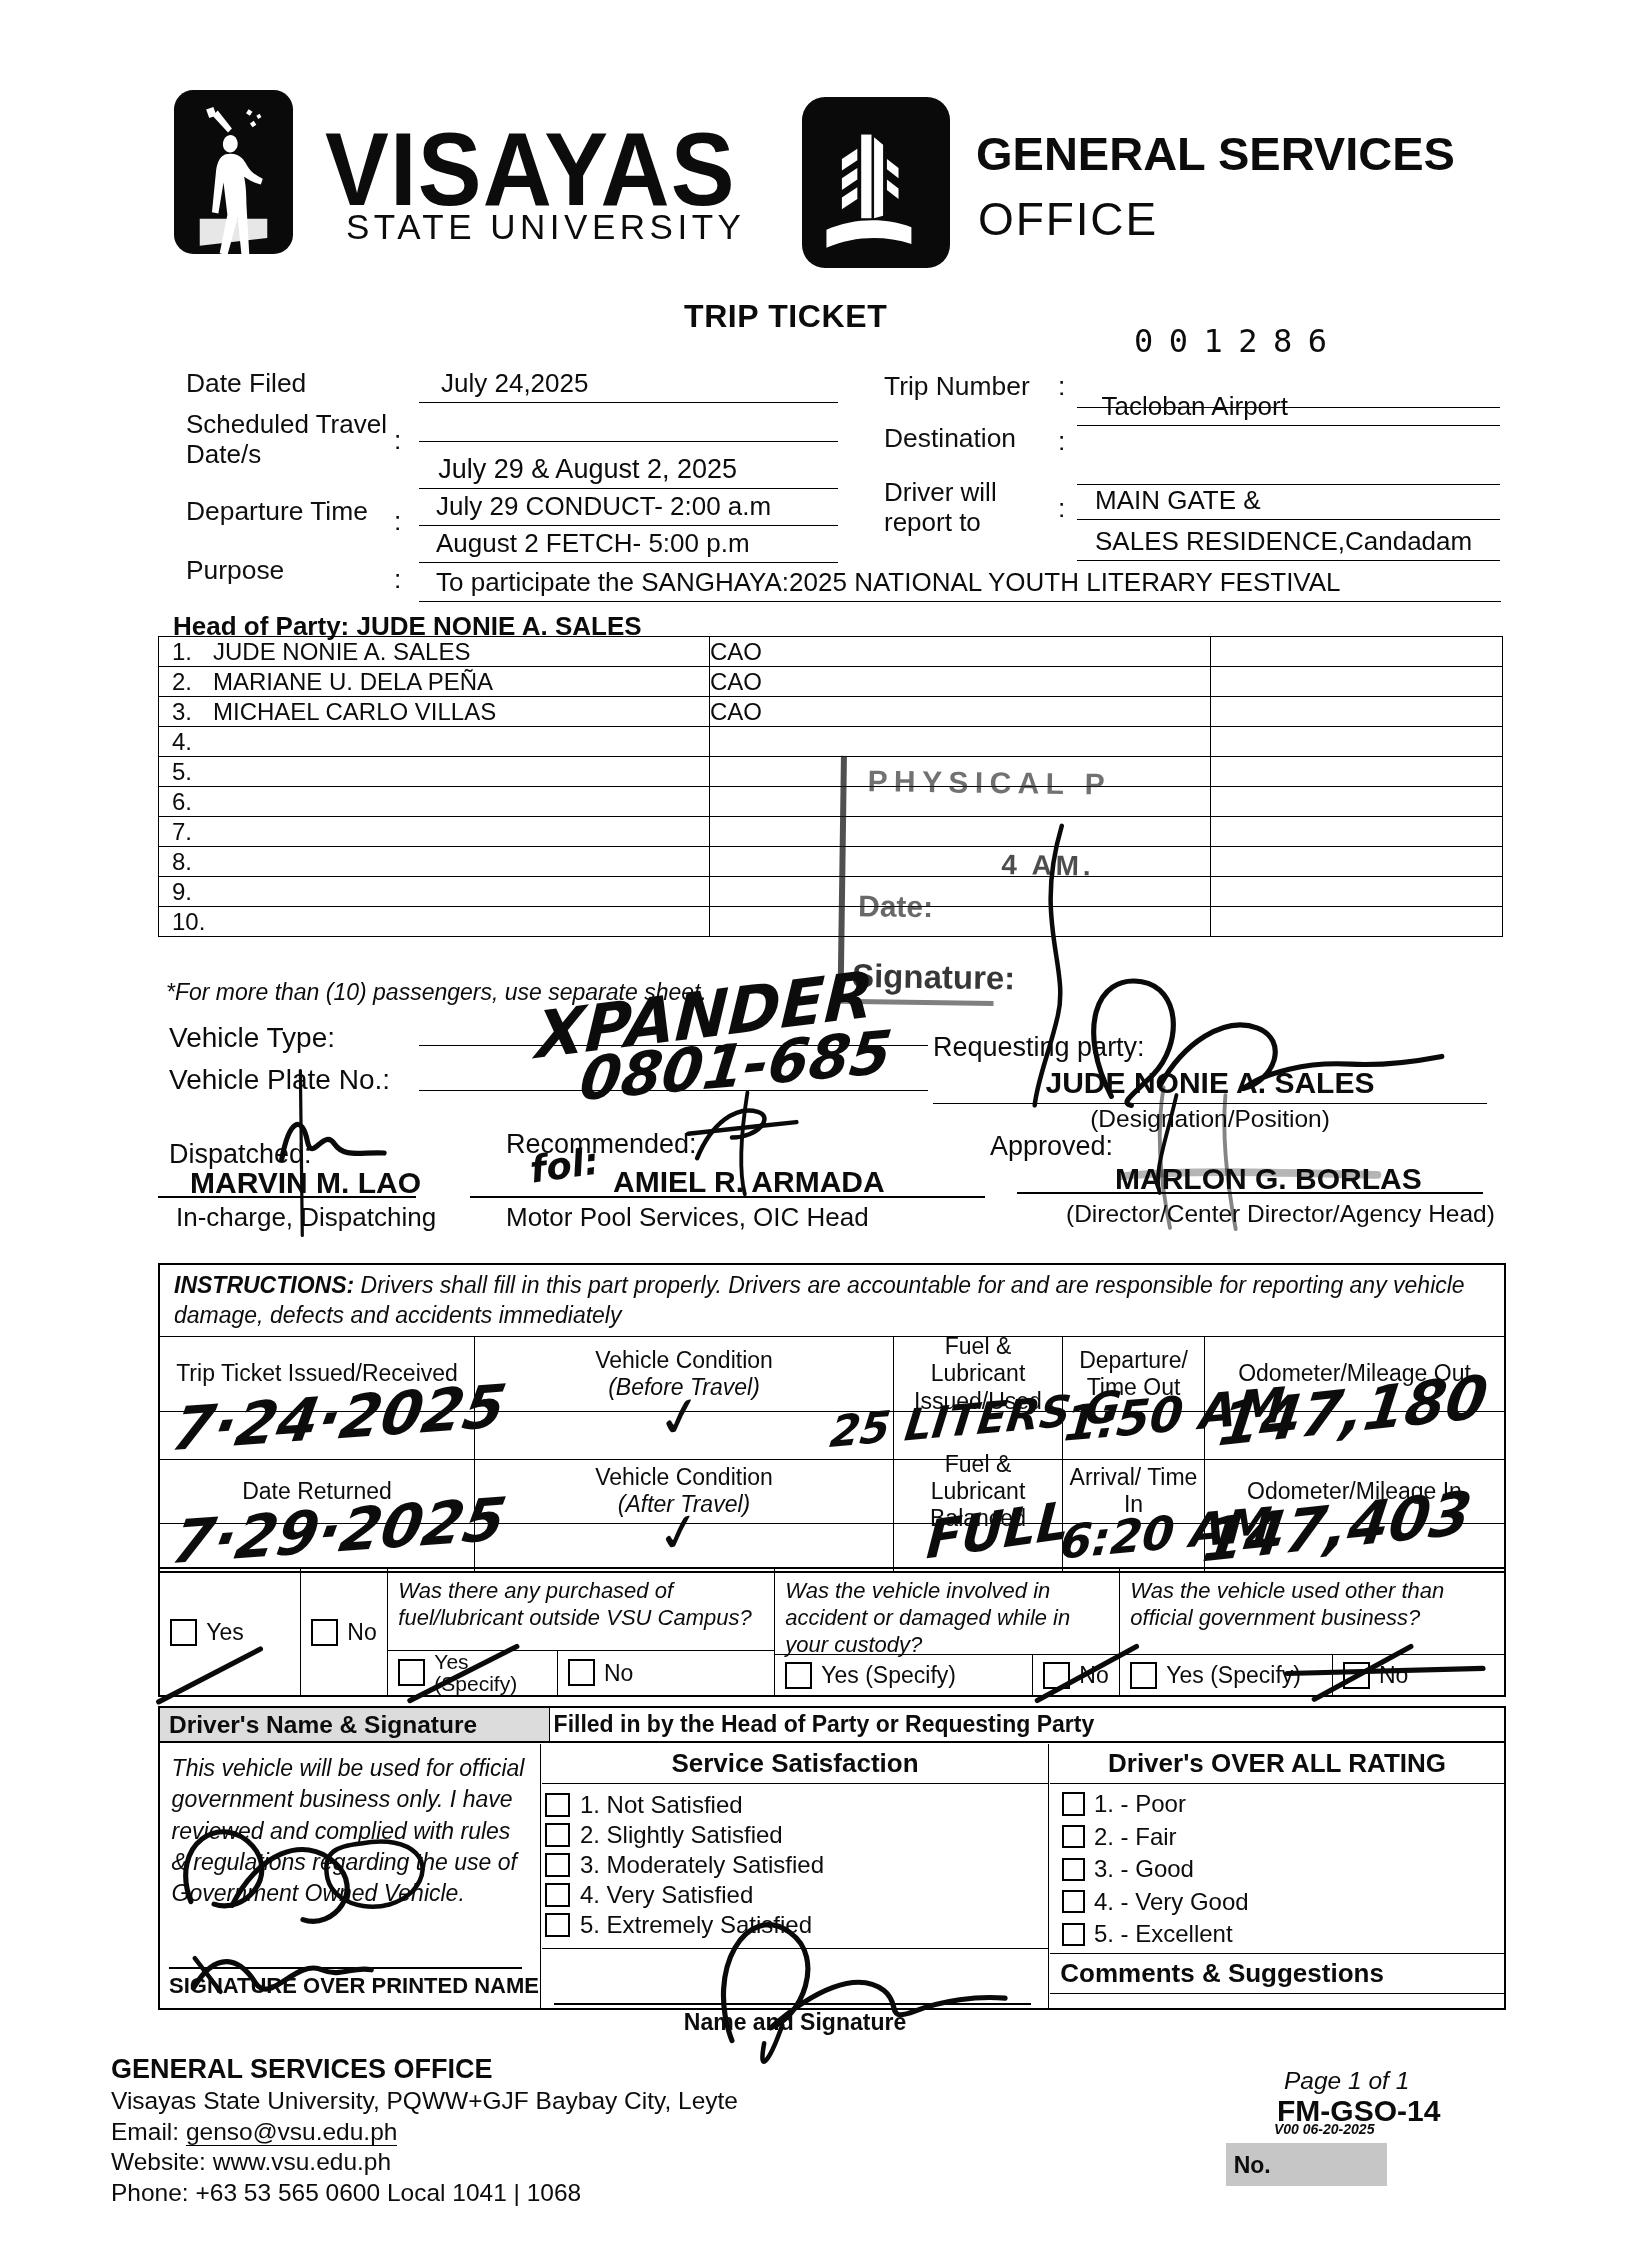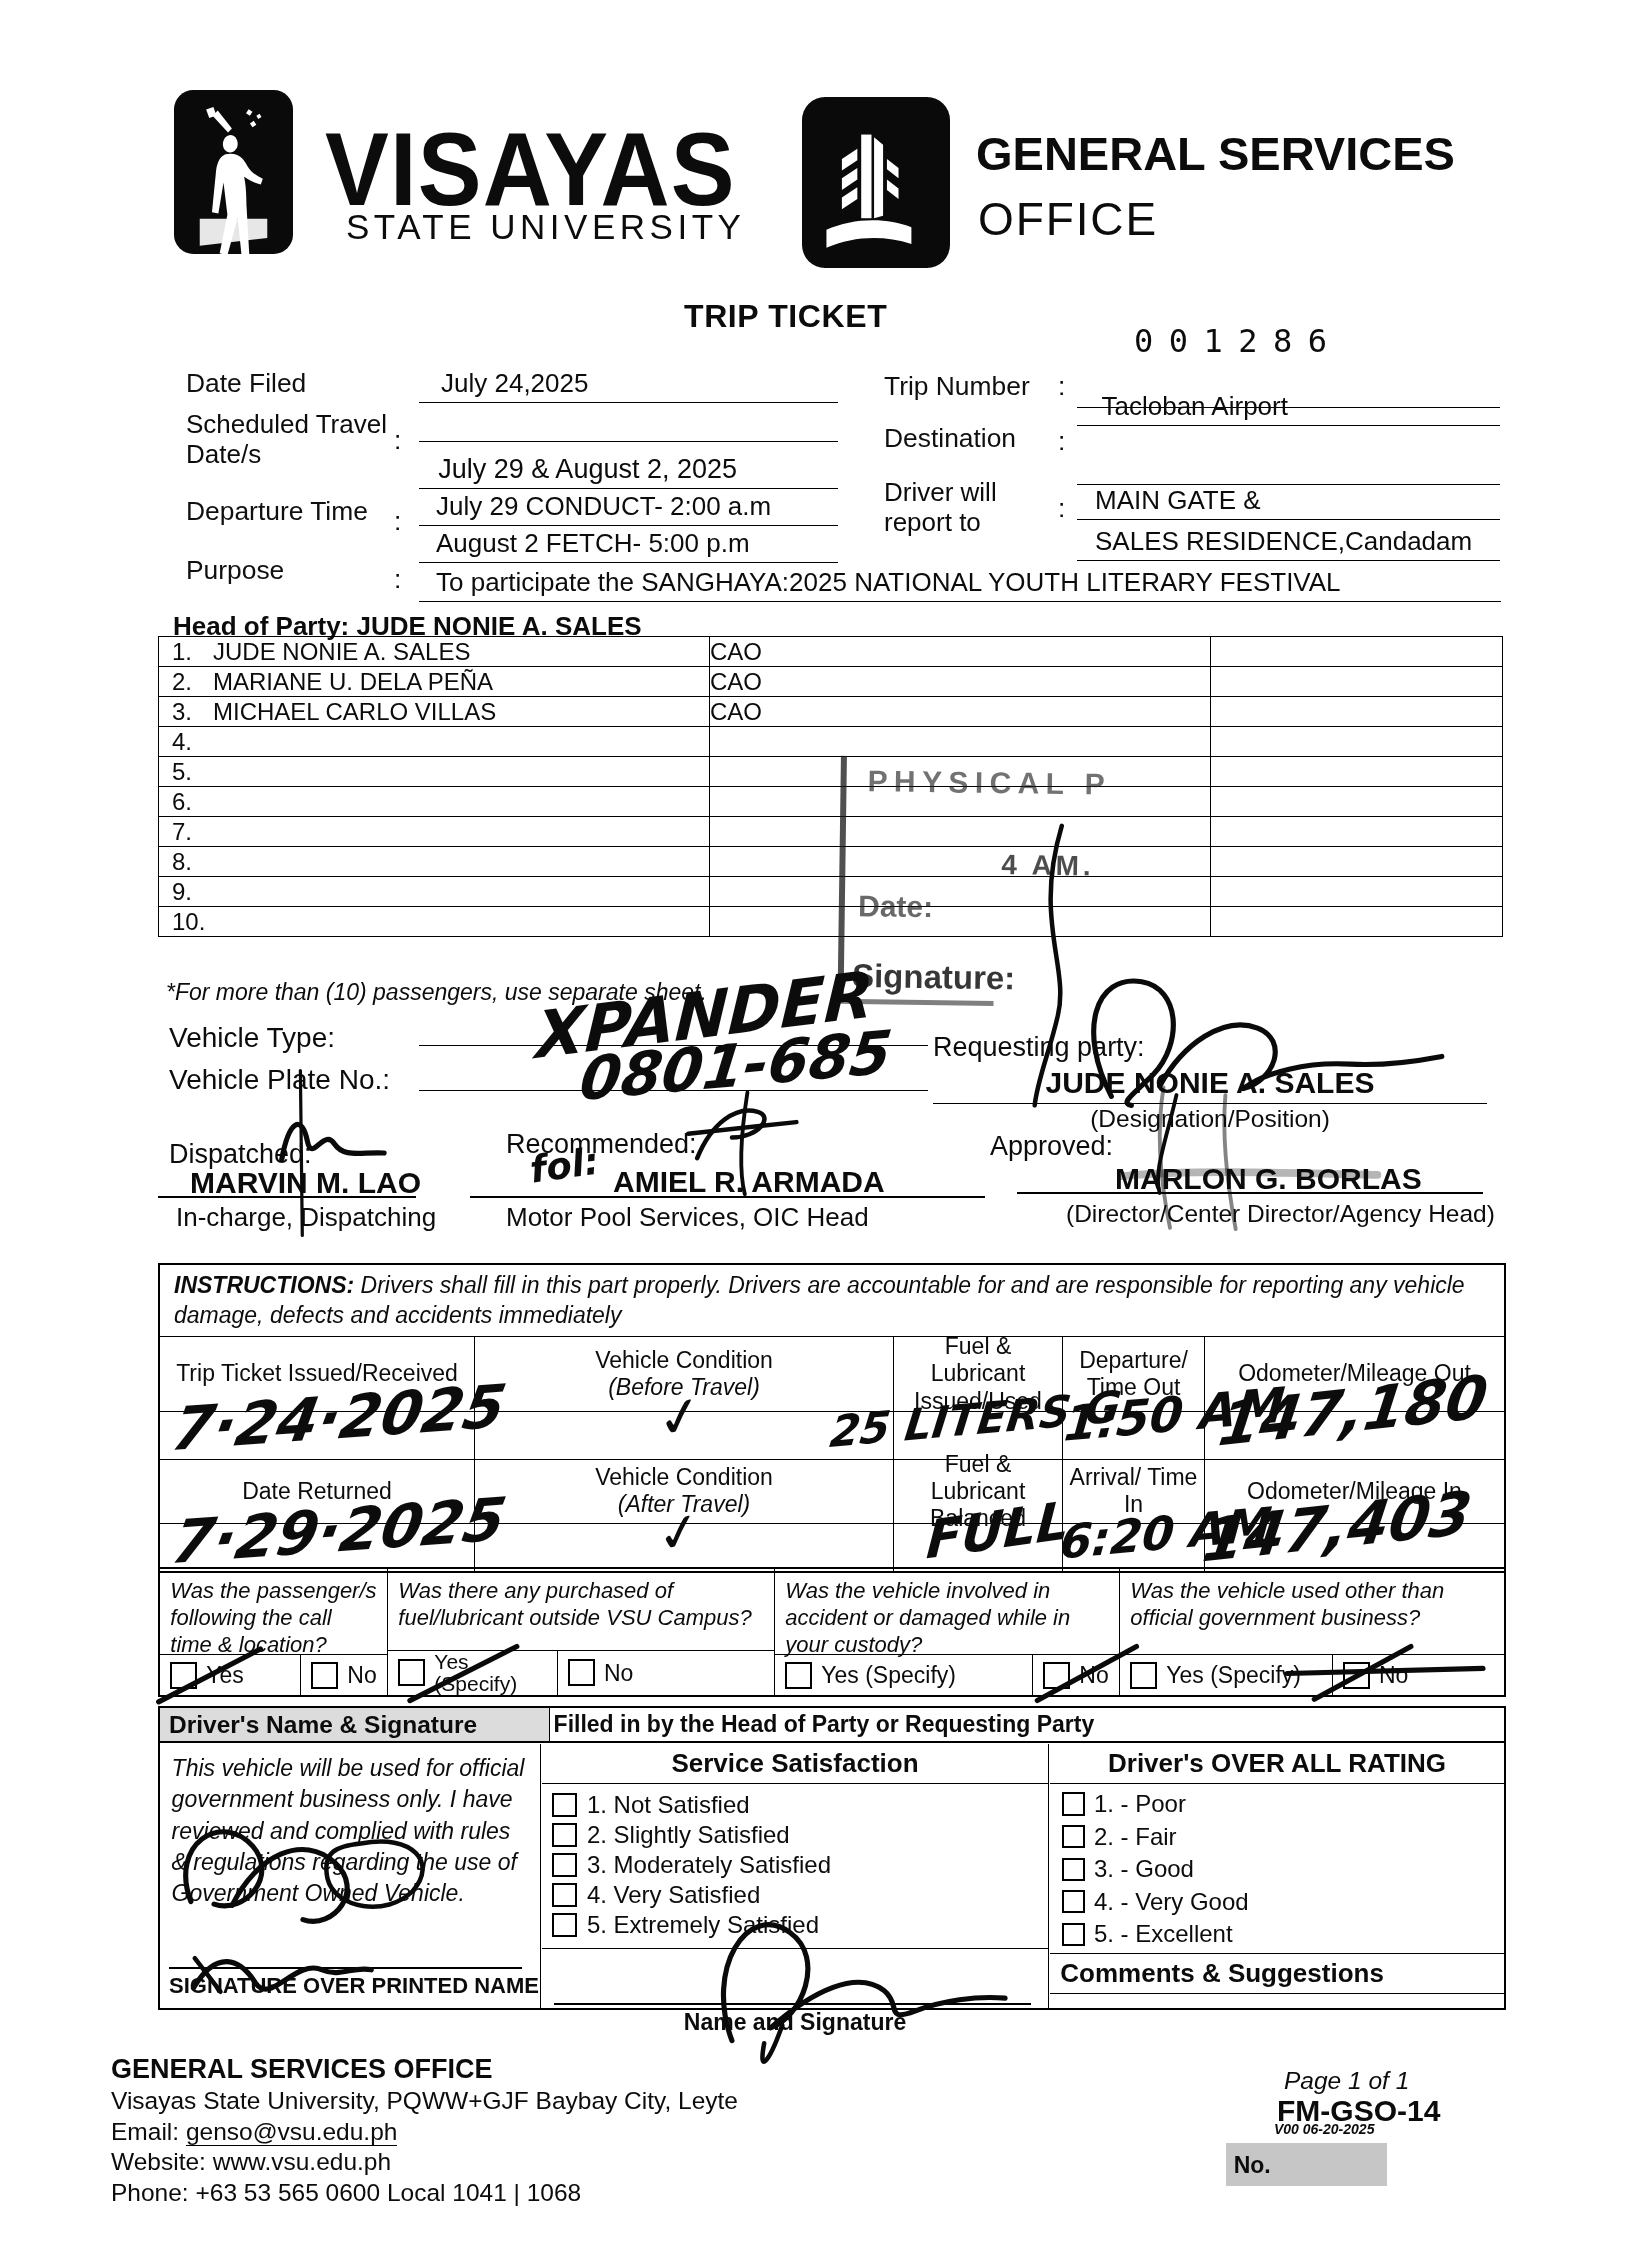--- a/index.html
+++ b/index.html
@@ -51,21 +51,21 @@
   .opt{display:flex;align-items:center;gap:9px;padding:0 10.3px;height:100%;font-size:23px;}
   .opt .optlabel{line-height:1.05;}
   .optDiv{border-left:1.9px solid #000;}
   .cb{display:inline-block;width:23px;height:23px;border:2.6px solid #000;background:#fff;flex:none;}
   
   .drvHeadL{background:#dcdcdc;font-weight:bold;font-size:24.5px;display:flex;align-items:center;padding-left:9px;
             border-right:1.9px solid #000;border-bottom:2.6px solid #000;}
   .drvHeadR{font-weight:bold;font-size:23px;display:flex;align-items:center;padding-left:11.6px;border-bottom:2.6px solid #000;}
   .pledge{font-size:23px;font-style:italic;line-height:1.36;padding:9px 11.6px;}
   .colTitle{font-weight:bold;font-size:26px;text-align:center;border-bottom:1.9px solid #000;padding:3.9px 0;}
-  .svcItem{display:flex;align-items:center;gap:10.3px;height:30px;font-size:24px;padding-left:10px;}
+  .svcItem{display:flex;align-items:center;gap:10.3px;height:30px;font-size:24px;padding-left:3px;}
   .rateGrid{display:grid;grid-template-columns:1fr;padding:5.2px 0 3.9px 11.6px;row-gap:2.6px;}
   .rateItem{display:flex;align-items:center;gap:9px;height:30px;font-size:24px;}
   .commentsBar{border-top:1.9px solid #000;border-bottom:1.9px solid #000;font-weight:bold;font-size:26px;padding:3.9px 0 3.9px 10.3px;}
   .capline{font-weight:bold;font-size:22px;white-space:nowrap;}
   
   .stamp{color:#1c1c1c;font-family:"Liberation Sans",sans-serif;z-index:30;}
   .stamp div{white-space:nowrap;}
   
   .ftr{font-size:24.5px;line-height:1.0;white-space:nowrap;}
   .sigOverlay{position:absolute;left:0;top:0;width:1643px;height:2261px;z-index:50;pointer-events:none;}
@@ -320,21 +320,20 @@
 
   <span class="abs hw" style="left:173px;top:1496px;font-size:59px;transform:rotate(-4deg) skewX(-14deg);">7·29·2025</span>
   <span class="abs hw" style="left:657px;top:1502px;font-size:53px;transform:rotate(-10deg);">✓</span>
   <span class="abs hw" style="left:926px;top:1500px;font-size:52px;transform:rotate(-8deg) skewX(-12deg);">FULL</span>
   <span class="abs hw" style="left:1060px;top:1506px;font-size:46px;transform:rotate(-5deg) skewX(-10deg);">6:20 AM</span>
   <span class="abs hw" style="left:1203px;top:1492px;font-size:59px;transform:rotate(-6deg) skewX(-14deg);">147,403</span>
 
   <div class="abs box" style="left:158px;top:1567px;width:1344px;height:126px;">
     <div class="qGrid">
       <div class="qCell" style="width:227px;">
-        <div class="qText">Was the passenger/s following the call time &amp; location?</div>
         <div class="qAns">
           <div class="opt" style="width:128px;">
               <span class="cb"></span>
               <span class="optlabel">Yes</span>
             </div>
           <div class="opt optDiv" style="flex:1;">
               <span class="cb"></span>
               <span class="optlabel">No</span>
             </div>
         </div>

